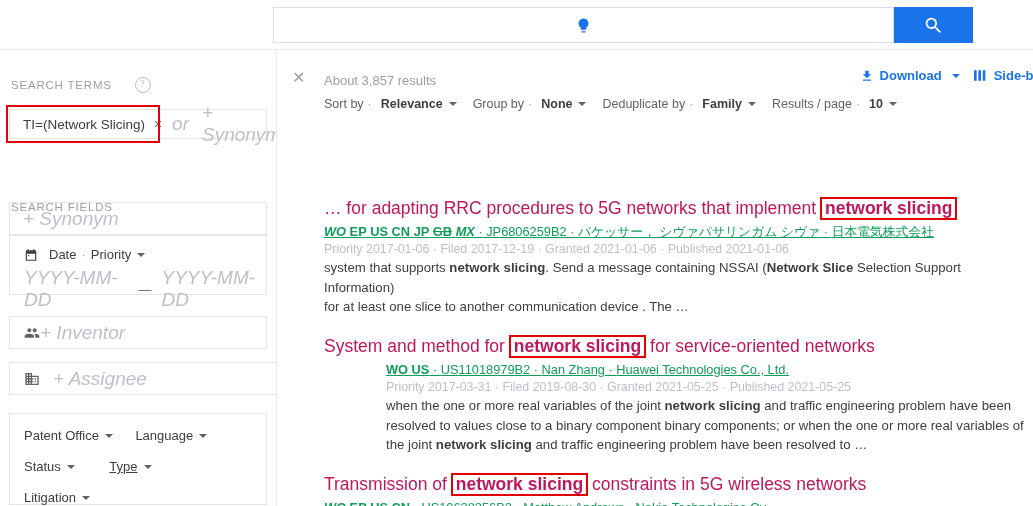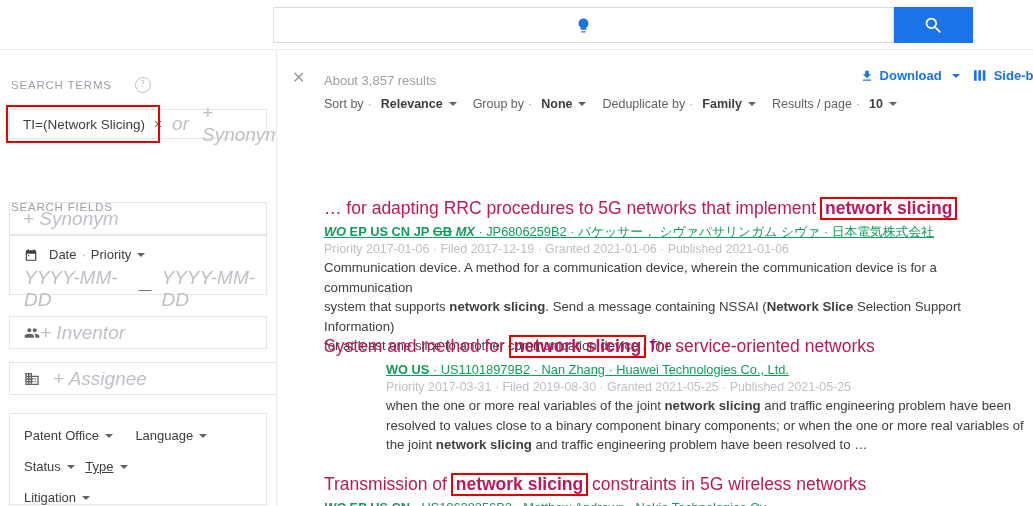--- a/index.html
+++ b/index.html
@@ -378,21 +378,21 @@
         <span class="dd" style="margin-left:18px;">
             <span>Language</span>
             <i class="caret"></i>
           </span>
       </div>
       <div style="margin-bottom:13px;">
         <span class="dd">
             <span>Status</span>
             <i class="caret"></i>
           </span>
-        <span class="dd" style="margin-left:6px;text-decoration:underline;">
+        <span class="dd" style="margin-left:30px;text-decoration:underline;">
             <span>Type</span>
             <i class="caret"></i>
           </span>
       </div>
       <div>
         <span class="dd">
             <span>Litigation</span>
             <i class="caret"></i>
           </span>
       </div>
@@ -451,21 +451,20 @@
       </span>
     </div>
 
     <div id="results-list">
         <div class="result" style="top: 147px;">
           <div class="rtitle"><span>… for adapting RRC procedures to 5G networks that implement </span><span class="hlbox">network slicing</span><span></span></div>
           <div>
             <div class="rmeta"><span class="cc it">WO</span> <span class="cc">EP</span> <span class="cc">US</span> <span class="cc">CN</span> <span class="cc">JP</span> <span class="cc strike">GB</span> <span class="cc it">MX</span> · <span class="pnum">JP6806259B2</span> · <span class="jp">バケッサー， シヴァパサリンガム シヴァ</span> · <span class="jp">日本電気株式会社</span></div>
             <div class="rdates">Priority 2017-01-06 · Filed 2017-12-19 · Granted 2021-01-06 · Published 2021-01-06</div>
             <div class="rsnippet">
-              <div><span>Communication device. A method for a communication device, wherein the communication device is for a communication</span></div>
               <div><span>system that supports </span><b>network slicing</b><span>. Send a message containing NSSAI (</span><b>Network Slice</b><span> Selection Support Information)</span></div>
               <div><span>for at least one slice to another communication device . The …</span></div>
             </div>
           </div>
         </div>
         <div class="result" style="top: 285px;">
           <div class="rtitle"><span>System and method for </span><span class="hlbox">network slicing</span><span> for service-oriented networks</span></div>
           <div style="margin-left: 62px;">
             <div class="rmeta"><span class="cc">WO</span> <span class="cc">US</span> · <span class="pnum">US11018979B2</span> · <span class="jp">Nan Zhang</span> · <span class="jp">Huawei Technologies Co., Ltd.</span></div>
             <div class="rdates">Priority 2017-03-31 · Filed 2019-08-30 · Granted 2021-05-25 · Published 2021-05-25</div>

